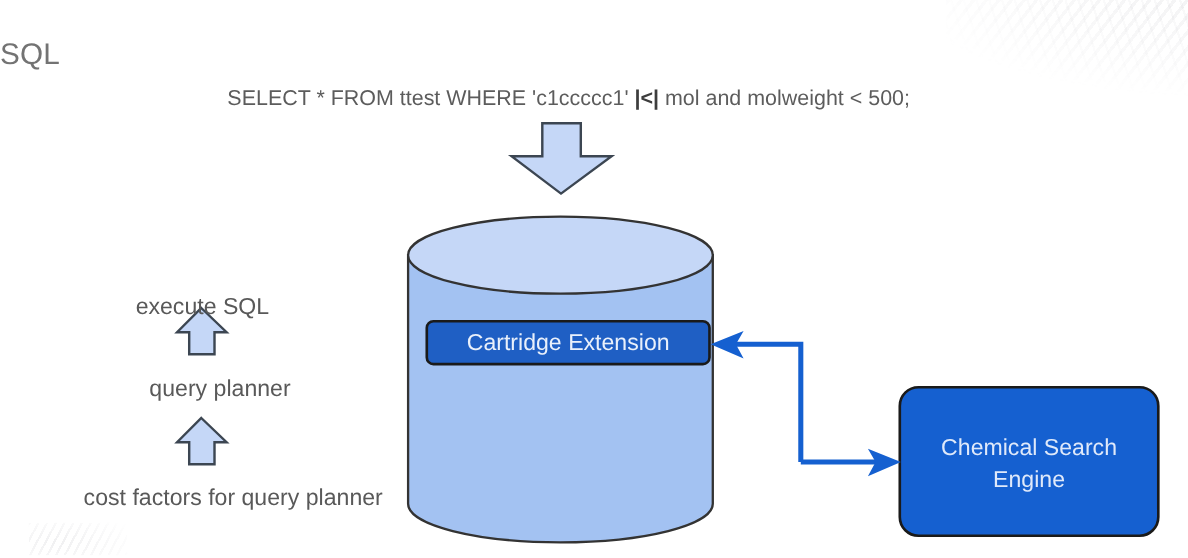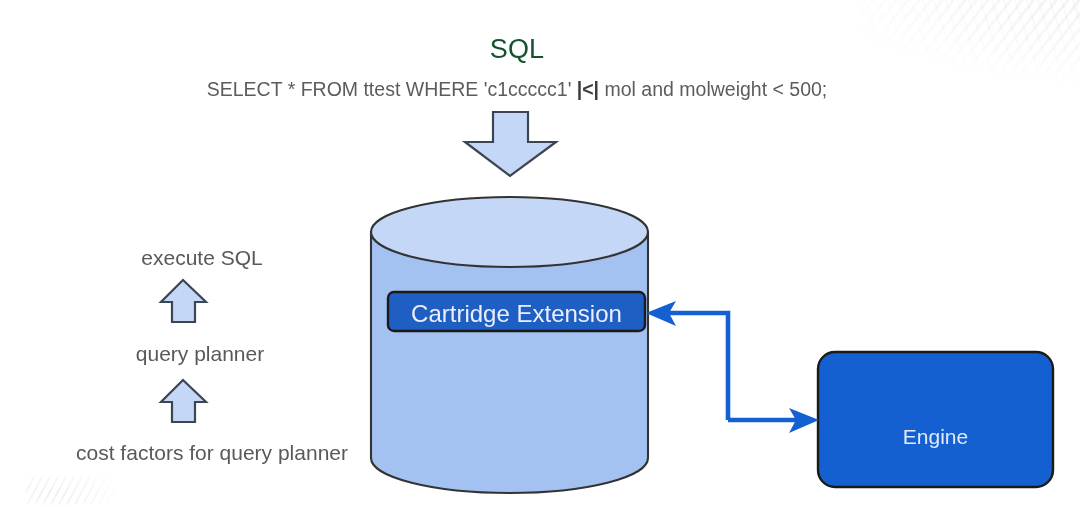--- a/index.html
+++ b/index.html
@@ -56,23 +56,23 @@
     -webkit-mask-image: radial-gradient(ellipse 100% 110% at 30% 60%, #000 5%, rgba(0,0,0,0.5) 45%, rgba(0,0,0,0) 85%);
     mask-image: radial-gradient(ellipse 100% 110% at 30% 60%, #000 5%, rgba(0,0,0,0.5) 45%, rgba(0,0,0,0) 85%);
   }
 
   
   #sql-title {
     position: absolute;
     left: 0;
     top: 34px;
     width: 1034px;
-    text-align: center;
+    text-align: left;
     font-size: 27px;
-    color: #14532d;
+    color: #737373;
     letter-spacing: 0.2px;
   }
   #sql-query {
     position: absolute;
     left: 0;
     top: 78px;
     width: 1034px;
     text-align: center;
     font-size: 19.5px;
     color: #5c5c5c;
@@ -84,41 +84,41 @@
   }
 
   
   .left-label {
     position: absolute;
     text-align: center;
     font-size: 21px;
     color: #595959;
     white-space: nowrap;
   }
-  #label-execute-sql { left: 0;   top: 246px; width: 368px; padding-left: 18px; }
+  #label-execute-sql { left: 0;   top: 267px; width: 368px; }
   #label-query-planner { left: 0; top: 342px; width: 368px; margin-left: 16px; }
   #label-cost-factors { left: 0;  top: 441px; width: 368px; padding-left: 28px; }
 
   
   #shape-layer {
     position: absolute;
     left: 0;
     top: 0;
     width: 1080px;
     height: 507px;
   }
 
   
   #cartridge-label {
     position: absolute;
     left: 388px;
     top: 300px;
     width: 257px;
     text-align: center;
-    font-size: 24px;
+    font-size: 21px;
     color: #e9f0fb;
     white-space: nowrap;
   }
   #postgres-label {
     position: absolute;
     left: 371px;
     top: 360px;
     width: 277px;
     text-align: center;
     font-size: 22px;
@@ -170,15 +170,15 @@
   <div id="sql-title">SQL</div>
 
   <div id="sql-query"><span>SELECT * FROM ttest WHERE 'c1ccccc1' </span><span class="op">|&lt;|</span><span> mol and molweight &lt; 500;</span></div>
 
   <div class="left-label" id="label-execute-sql">execute SQL</div>
   <div class="left-label" id="label-query-planner">query planner</div>
   <div class="left-label" id="label-cost-factors">cost factors for query planner</div>
 
   <div id="cartridge-label">Cartridge Extension</div>
 
-  <div id="cse-label"><br><span>Engine</span></div>
+  <div id="cse-label"><span>Chemical Search</span><br><span>Engine</span></div>
 
 </div>
 
 </body></html>

